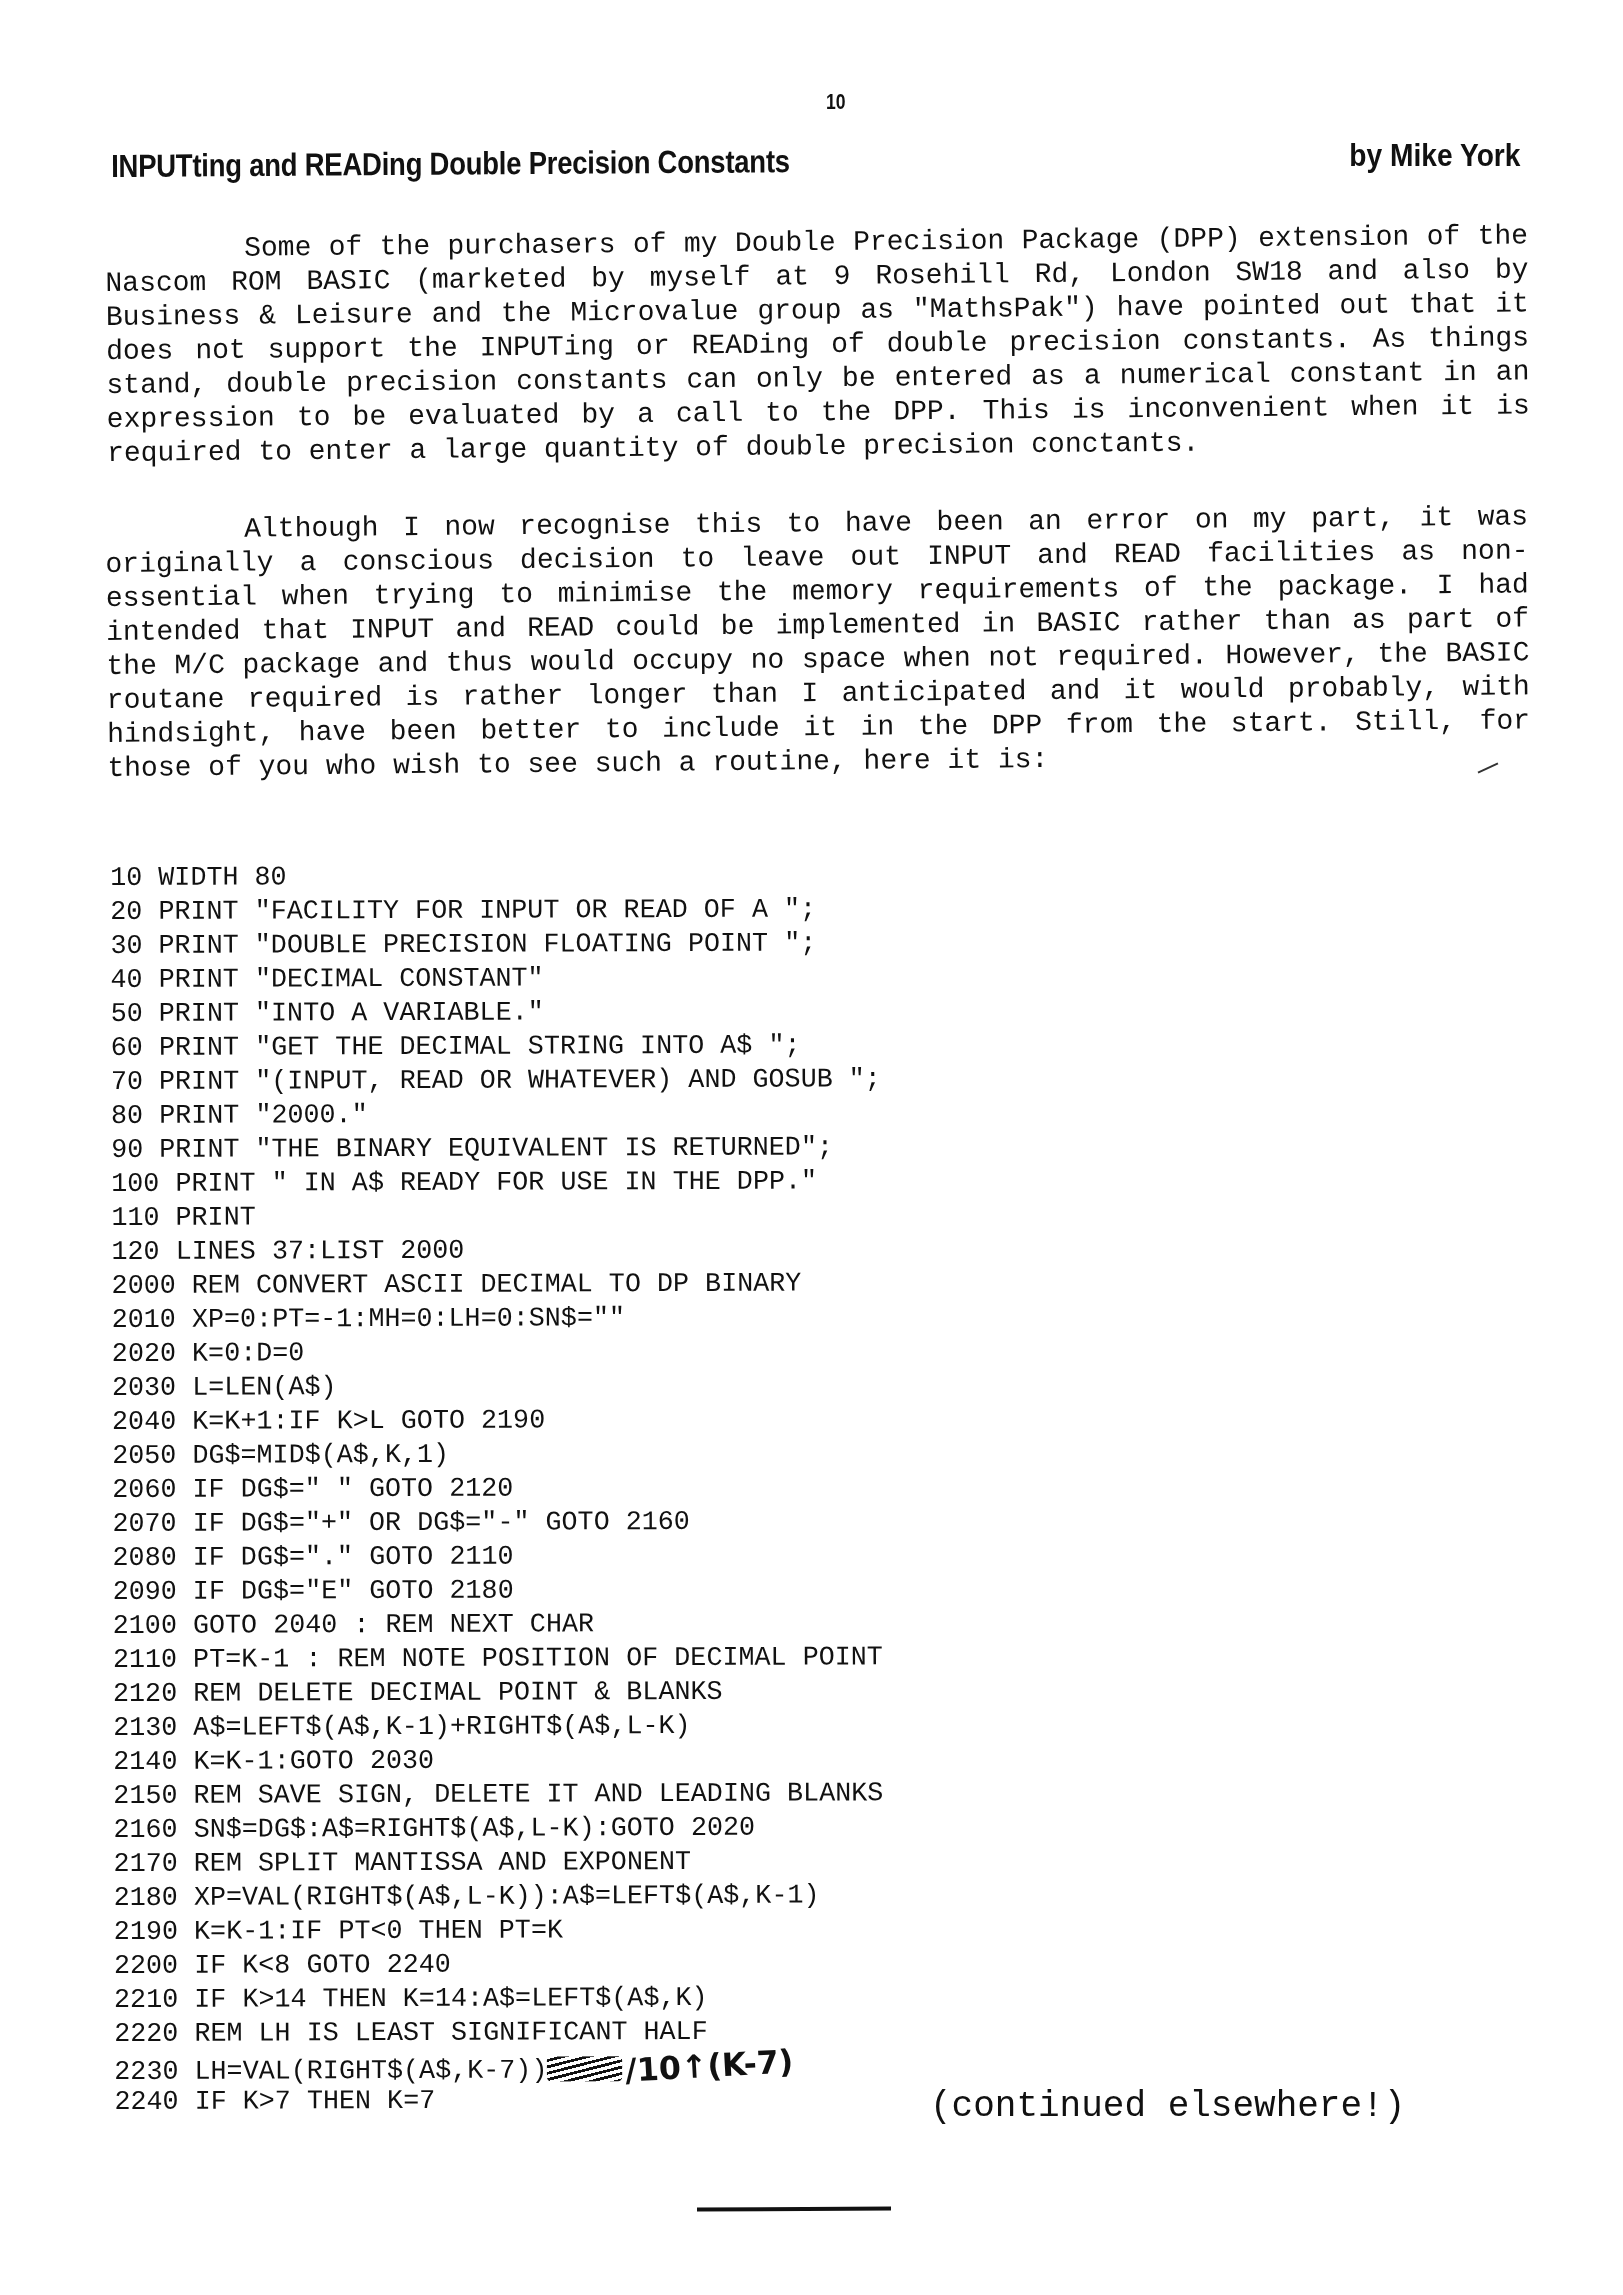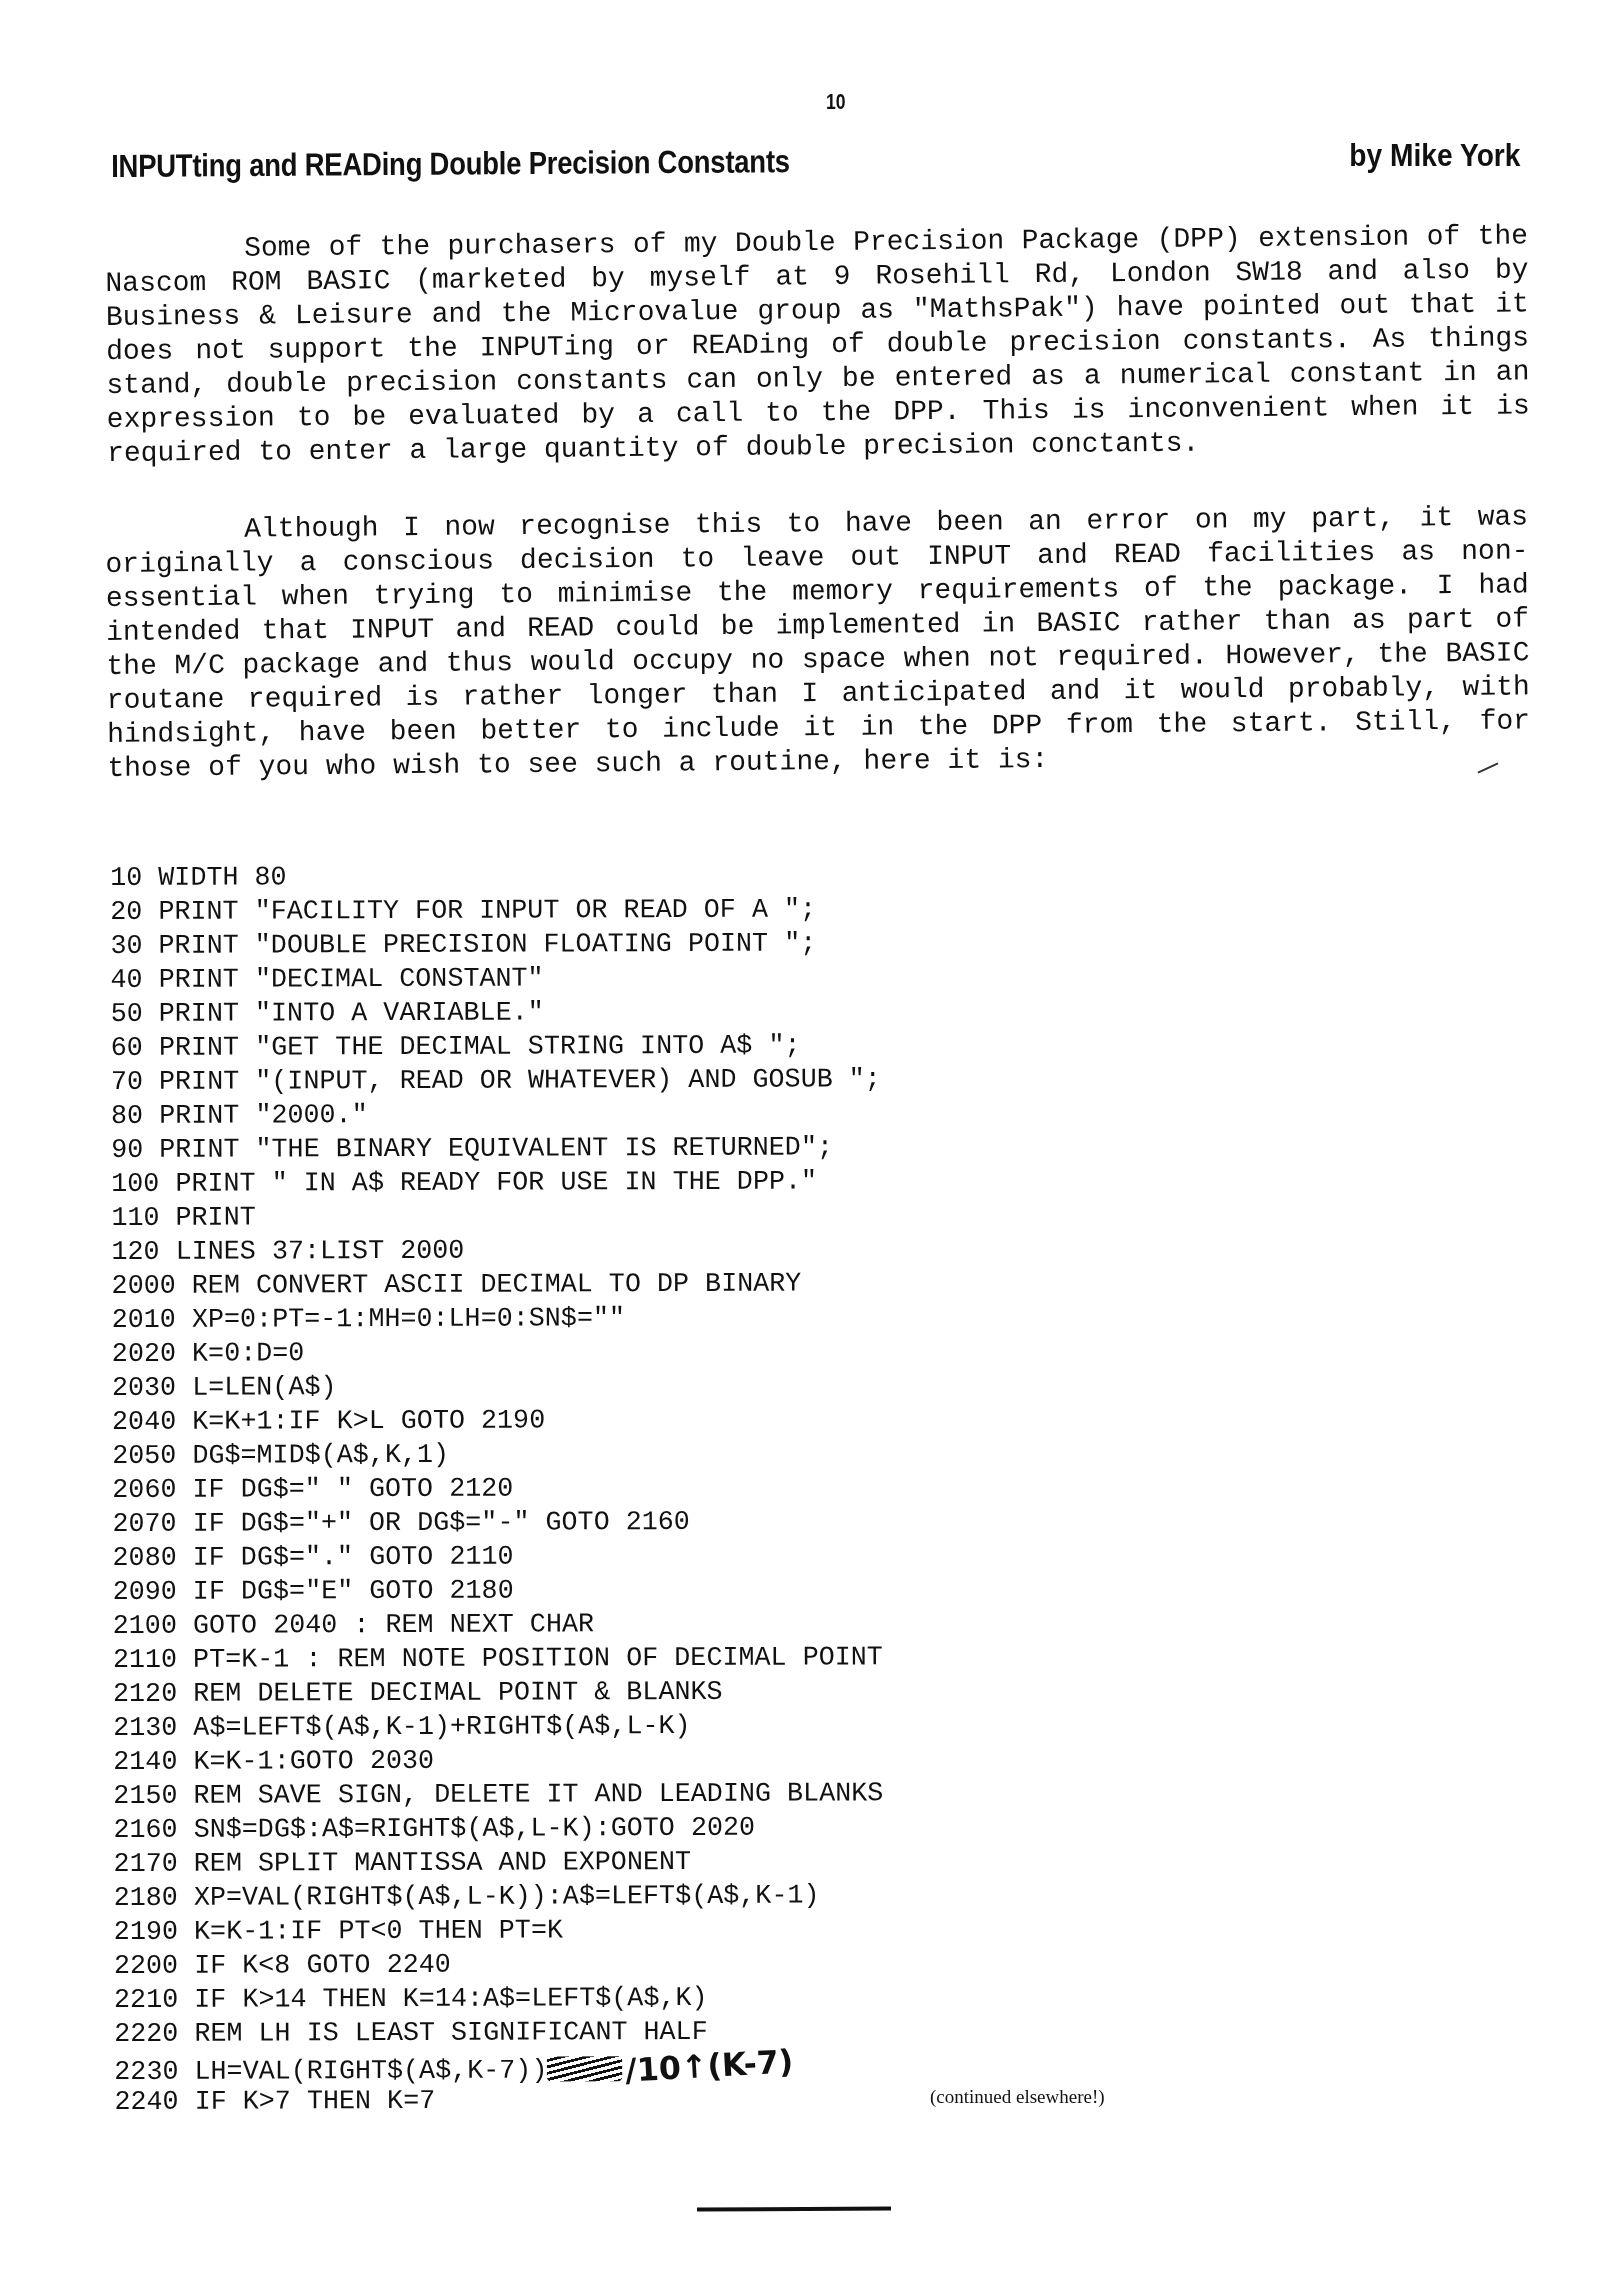--- a/index.html
+++ b/index.html
@@ -93,22 +93,22 @@
     height: 25px;
     vertical-align: -4.2px;
     background:
       repeating-linear-gradient(-14deg, #111 0 2.8px, transparent 2.8px 6.2px);
     border-radius: 4.2px;
   }
   .continued {
     position: absolute;
     left: 930px;
     top: 2086px;
-    font-family: Liberation Serif, serif;
-    font-size: 19px;
+    font-family: Liberation Mono, monospace;
+    font-size: 36px;
     white-space: pre;
   }
   .rule {
     position: absolute;
     left: 697px;
     top: 2207px;
     width: 194px;
     height: 3.5px;
     background: #111111;
     transform: rotate(-0.3deg);

